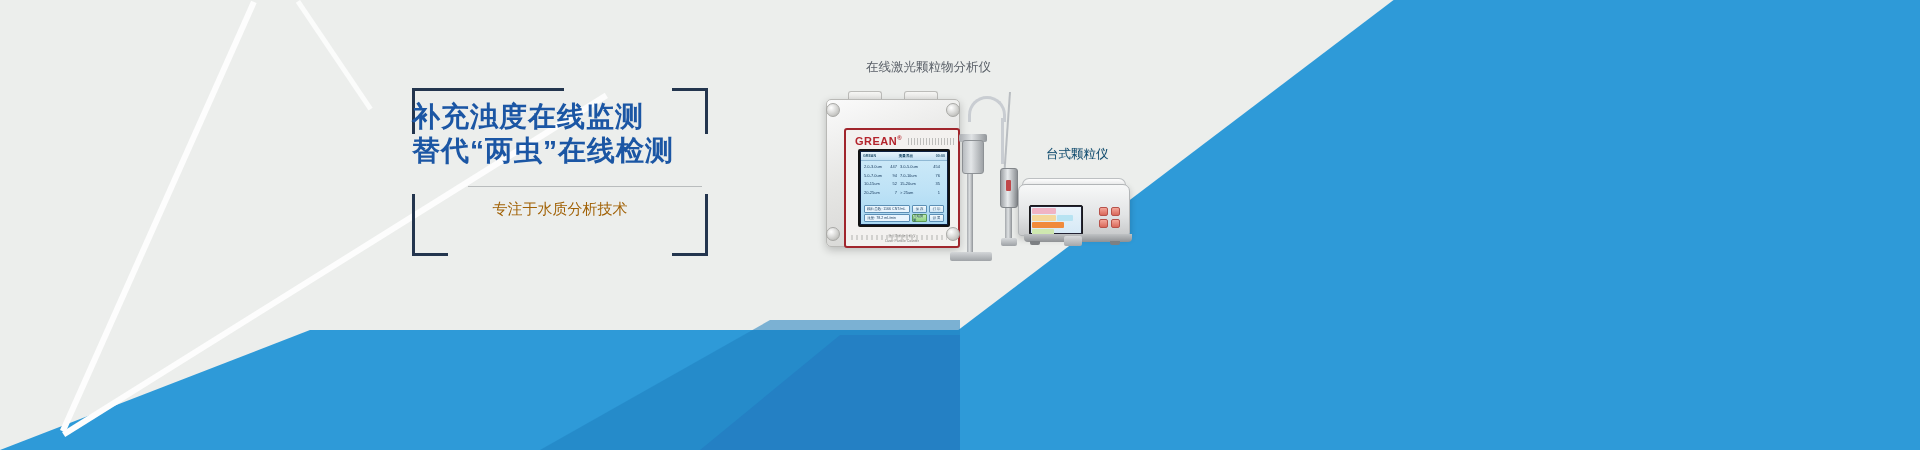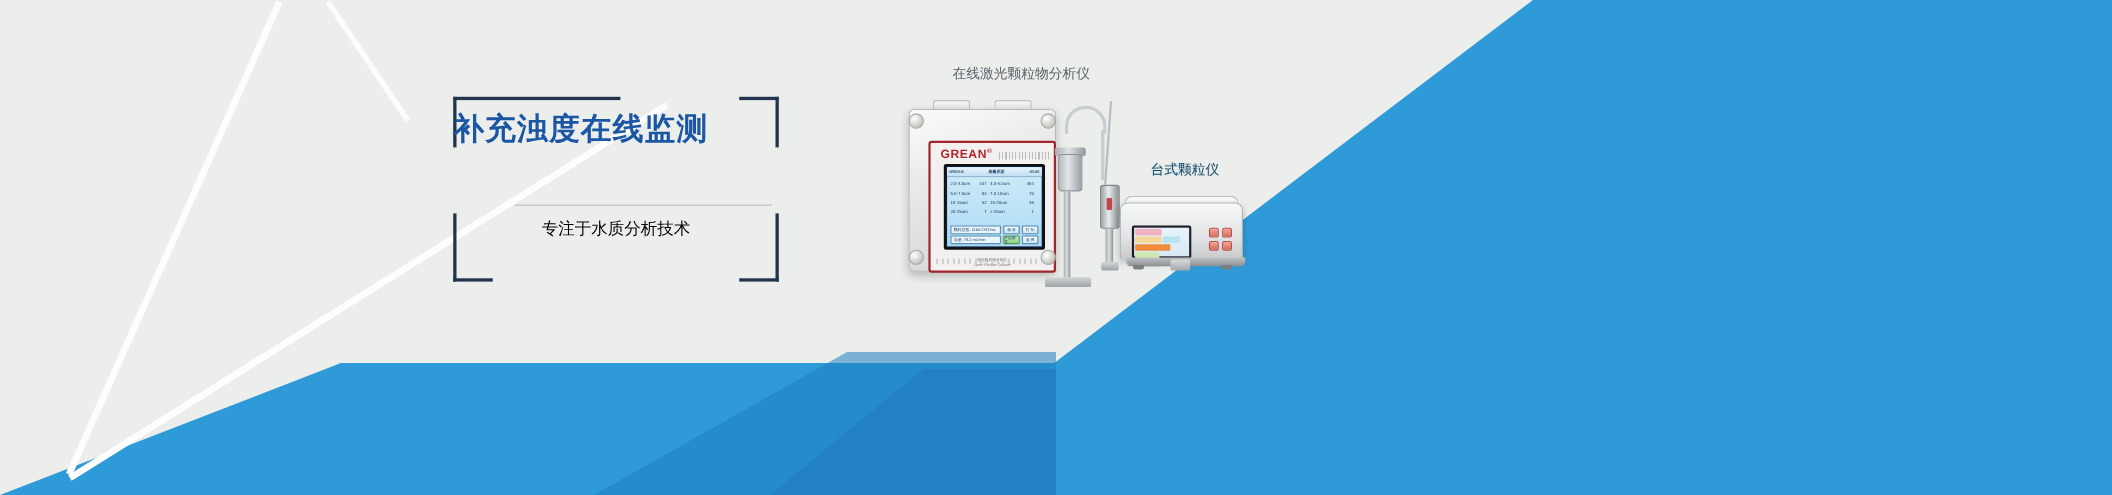--- a/index.html
+++ b/index.html
@@ -68,21 +68,21 @@
   .headline .line2 { font-size:28px; }
 
   .divider {
     position:absolute; left:56px; right:6px; top:98px;
     height:1px; background:#b9bcbd;
   }
 
   .subline {
     position:absolute; left:0; right:0;
     text-align:center;
-    color:#000000;
+    color:#a16207;
     font-size:15px;
     line-height:26px;
     white-space:nowrap;
   }
   .sub1 { top:108px; }
   .sub2 { top:134px; }
 
   
   .label {
     position:absolute;
@@ -319,20 +319,21 @@
     <div class="corner corner-tl-v"></div>
     <div class="corner corner-tr-h"></div>
     <div class="corner corner-tr-v"></div>
     <div class="corner corner-bl-h"></div>
     <div class="corner corner-bl-v"></div>
     <div class="corner corner-br-h"></div>
     <div class="corner corner-br-v"></div>
 
     <div class="headline">
       <div>补充浊度在线监测</div>
+      <div class="line2">替代“两虫”在线检测</div>
     </div>
 
     <div class="divider"></div>
 
     <div class="subline sub1">专注于水质分析技术</div>
   </div>
 
   <div class="label label-dark label-online">在线激光颗粒物分析仪</div>
   <div class="label label-desktop">台式颗粒仪</div>
 

